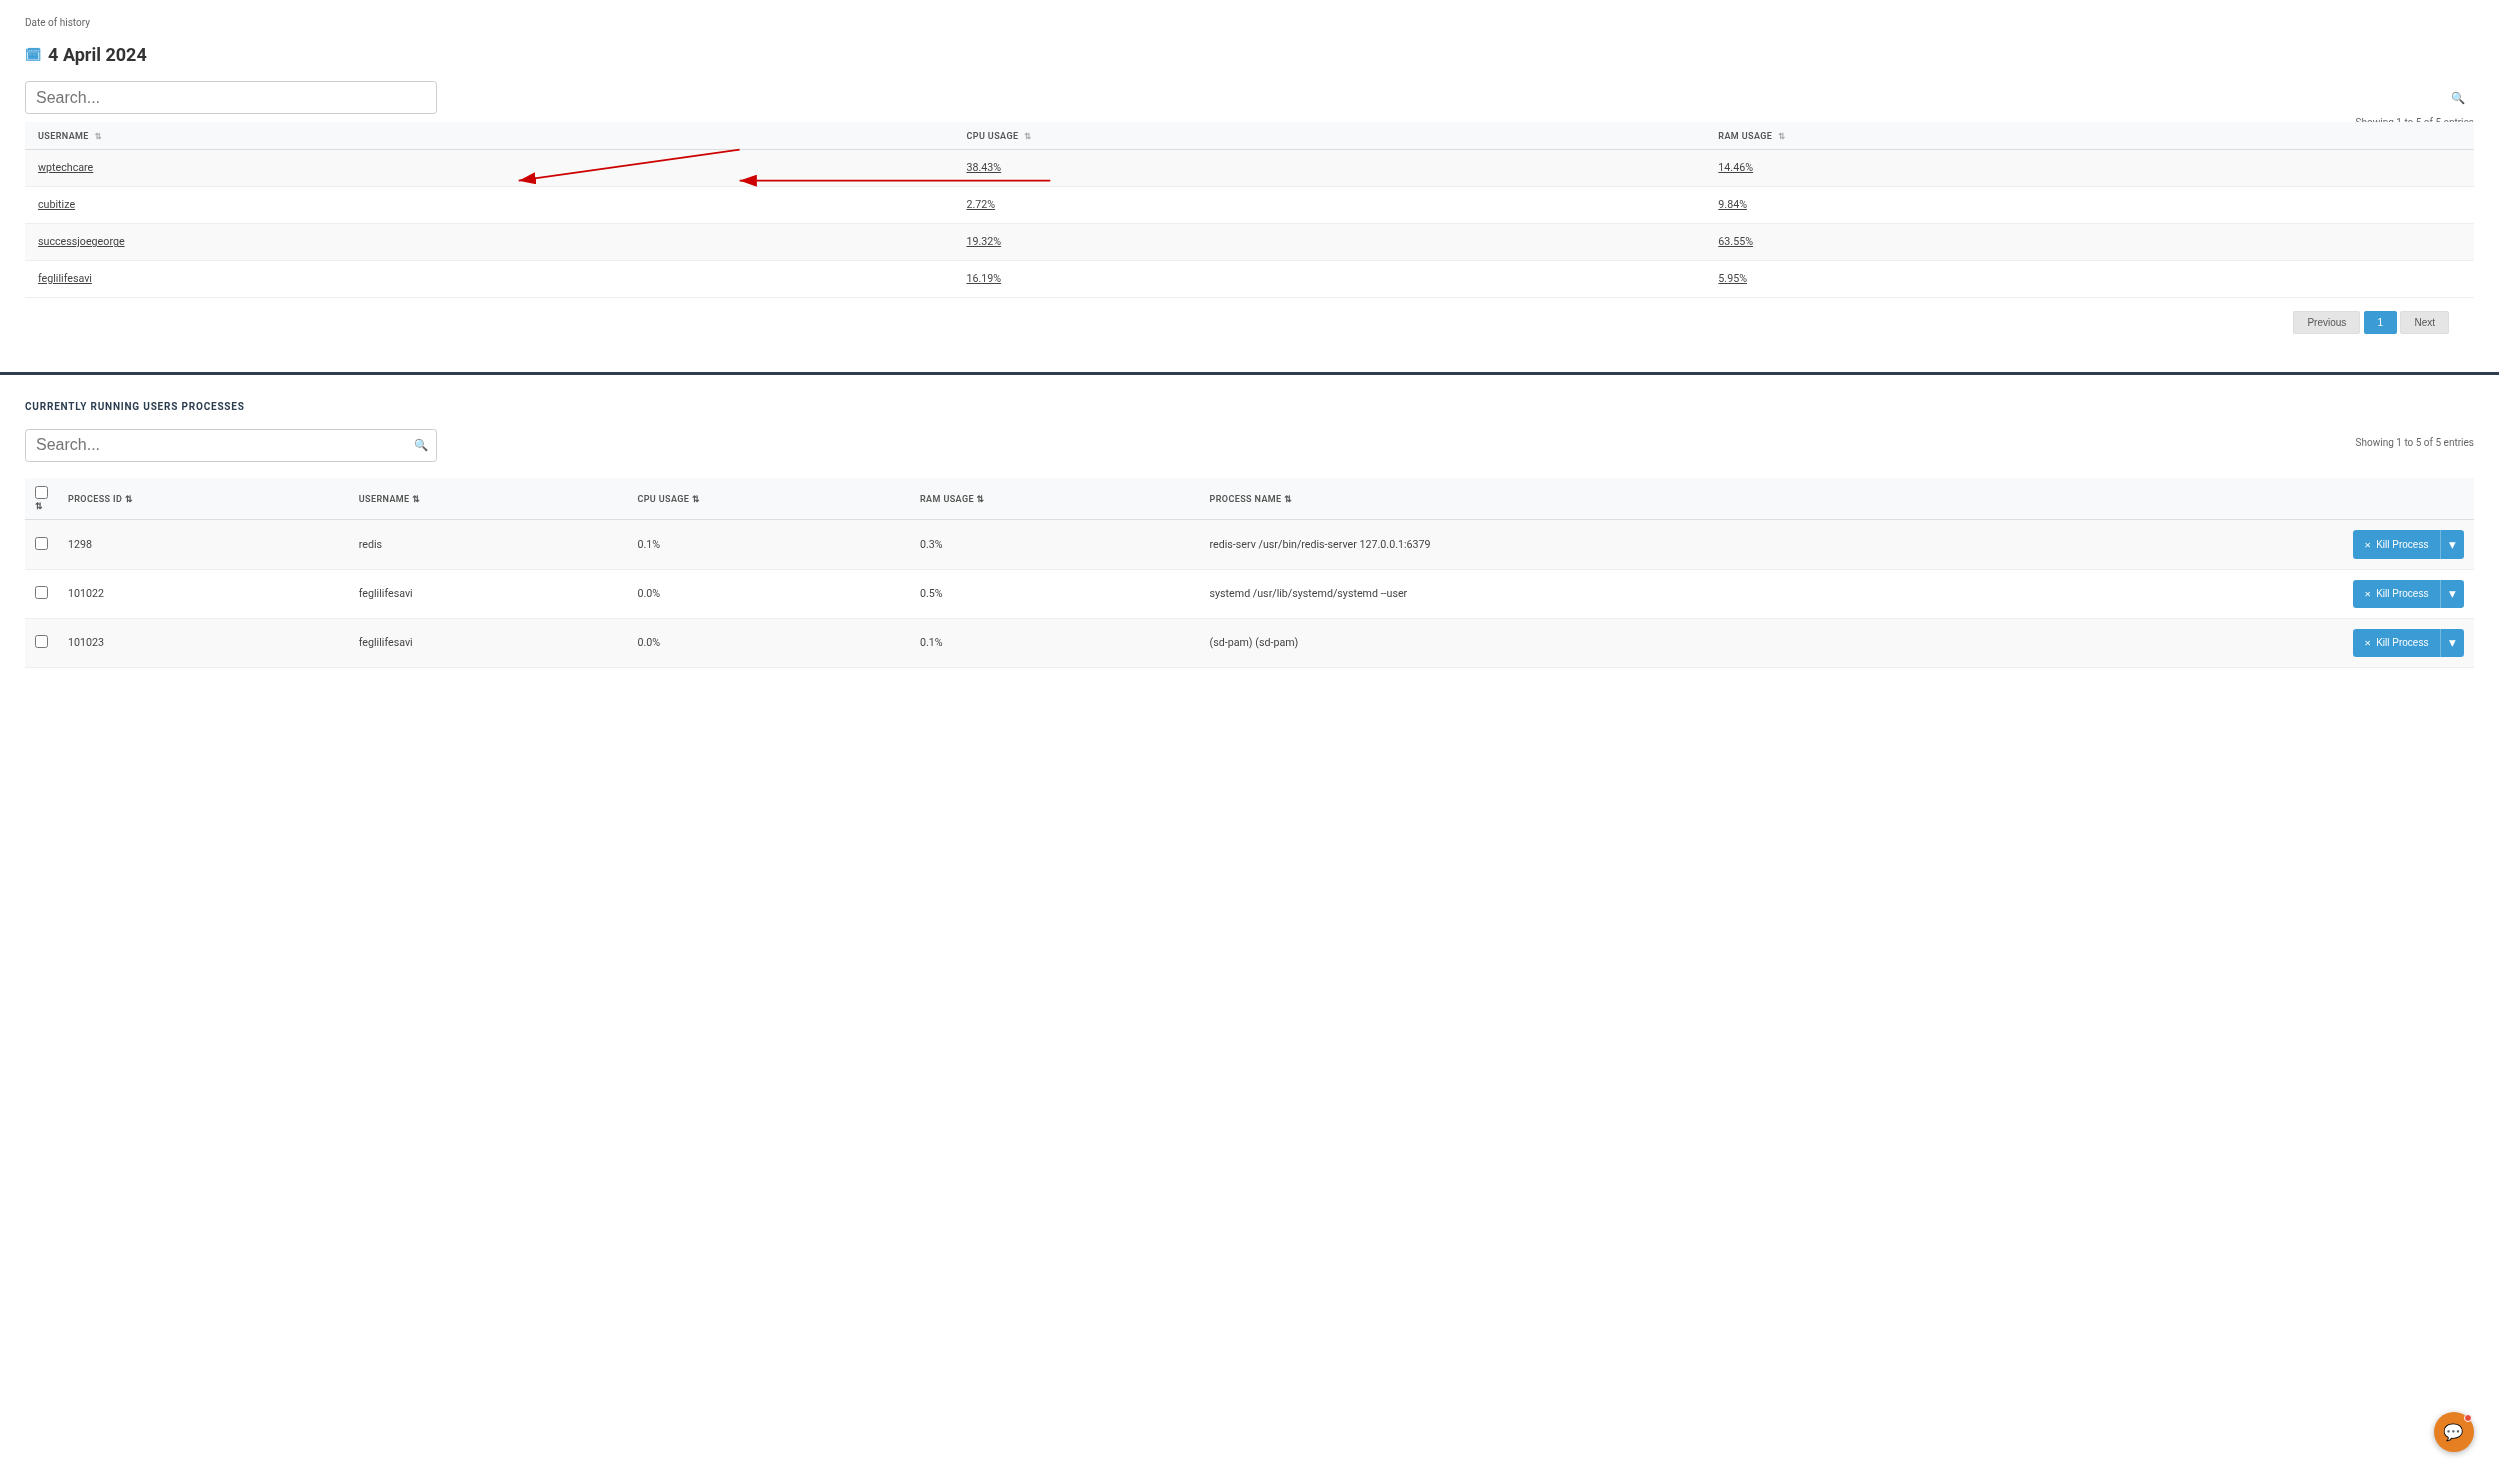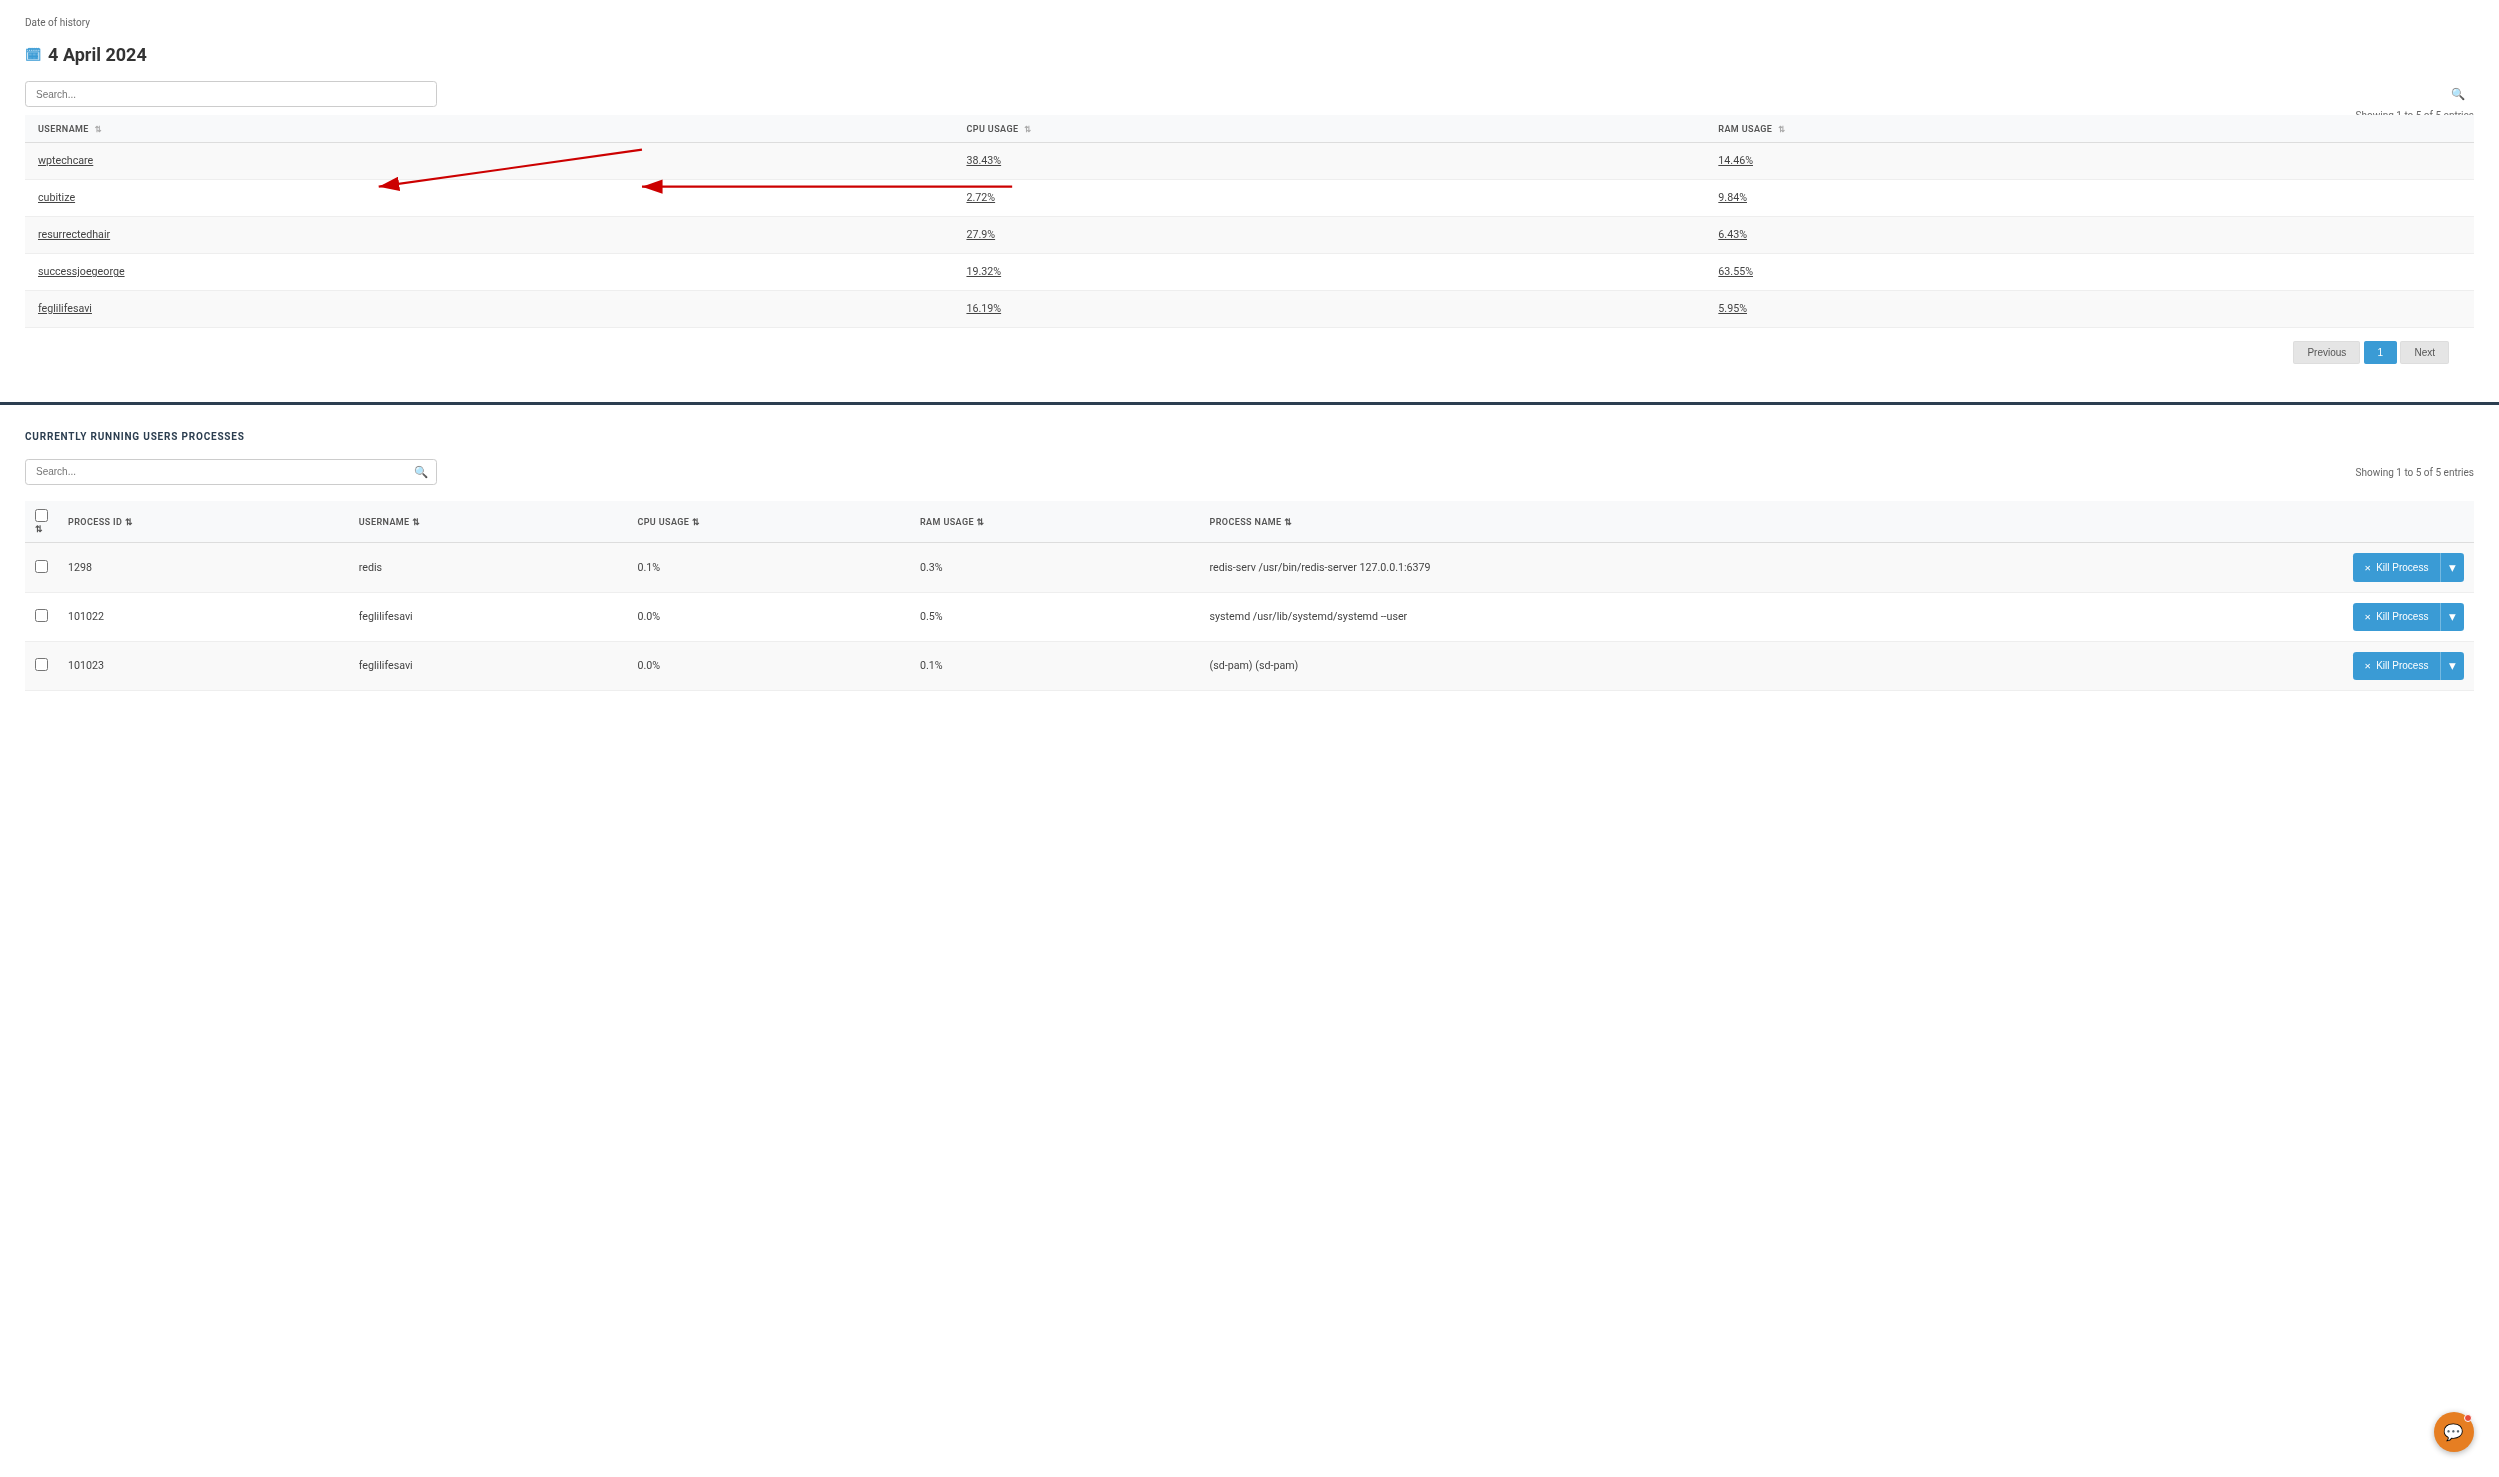--- a/index.html
+++ b/index.html
@@ -4,21 +4,21 @@
   <style>
     * { box-sizing: border-box; margin: 0; padding: 0; }
     body { font-family: -apple-system, BlinkMacSystemFont, 'Segoe UI', Roboto, sans-serif; font-size: 11.5px; color: #333; background: #fff; }
 
     .top-section { padding: 16.5px 25px 25px; background: #fff; }
     .date-label { font-size: 10px; color: #666; margin-bottom: 16px; }
     .date-value { font-size: 18px; font-weight: 700; color: #333; display: flex; align-items: center; gap: 6.6px; margin-bottom: 16.5px; }
     .date-icon { color: #3a9bd5; font-size: 13px; }
 
     .search-bar { position: relative; margin-bottom: 8.2px; }
-    .search-bar input { width: 412px; padding: 6.6px 30px 6.6px 10px; border: 0.8px solid #ccc; border-radius: 3.3px; font-size: 10px; outline: none; }
+    .search-bar input { width: 412px; padding: 6.6px 30px 6.6px 10px; border: 0.8px solid #ccc; border-radius: 3.3px; font-size: 16px; outline: none; }
     .search-icon-btn { position: absolute; right: 8.2px; top: 50%; transform: translateY(-50%); color: #999; background: none; border: none; cursor: pointer; font-size: 11.5px; }
 
     .entries-info { font-size: 10px; color: #666; margin-bottom: 6.6px; text-align: right; width: 412px; }
 
     .data-table { width: 100%; border-collapse: collapse; }
     .data-table th { background: #f8f9fa; padding: 8.2px 13px; text-align: left; font-size: 9px; font-weight: 600; color: #555; border-bottom: 0.8px solid #ddd; text-transform: uppercase; letter-spacing: 0.4px; }
     .data-table th .sort-icon { color: #aaa; font-size: 8.2px; margin-left: 3.3px; }
     .data-table td { padding: 11.5px 13px; border-bottom: 0.8px solid #eee; font-size: 10.7px; color: #444; text-decoration: underline; }
     .data-table tbody tr:nth-child(odd) { background: #f9f9f9; }
     .data-table tbody tr:nth-child(even) { background: #fff; }
@@ -113,25 +113,20 @@
     <td>wptechcare</td>
     <td>38.43%</td>
     <td>14.46%</td>
   </tr>
           <tr>
     <td>cubitize</td>
     <td>2.72%</td>
     <td>9.84%</td>
   </tr>
           <tr>
-    <td>resurrectedhair</td>
-    <td>27.9%</td>
-    <td>6.43%</td>
-  </tr>
-          <tr>
     <td>successjoegeorge</td>
     <td>19.32%</td>
     <td>63.55%</td>
   </tr>
           <tr>
     <td>feglilifesavi</td>
     <td>16.19%</td>
     <td>5.95%</td>
   </tr>
         </tbody>

